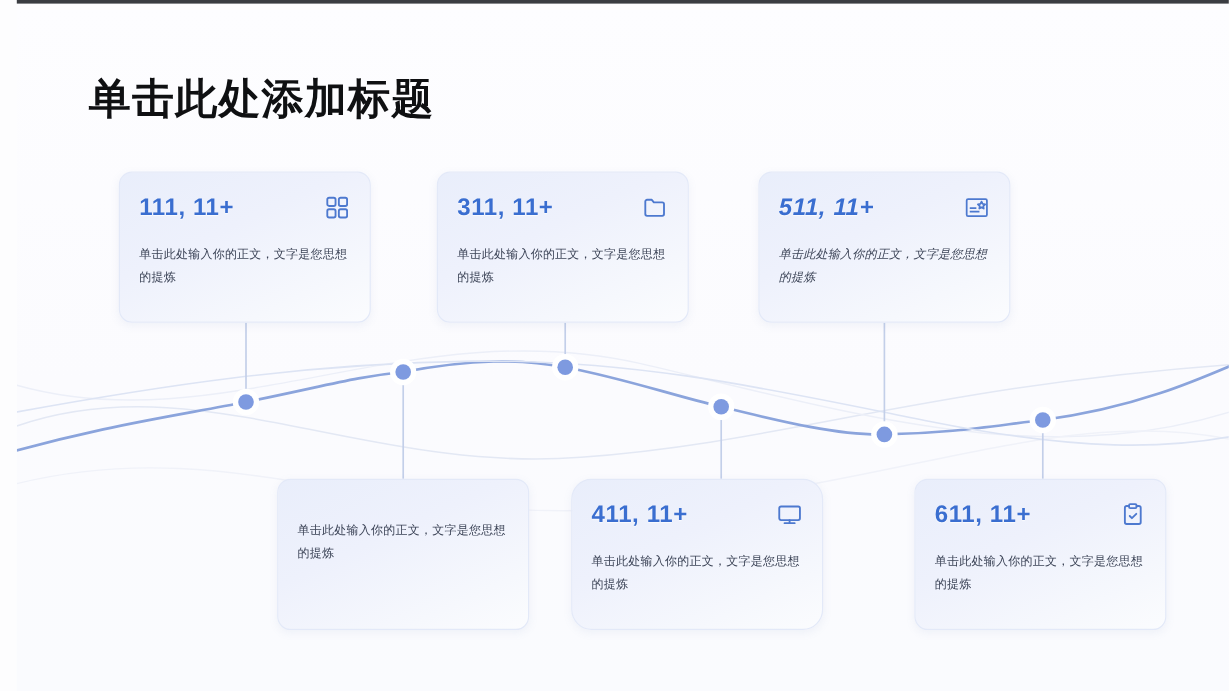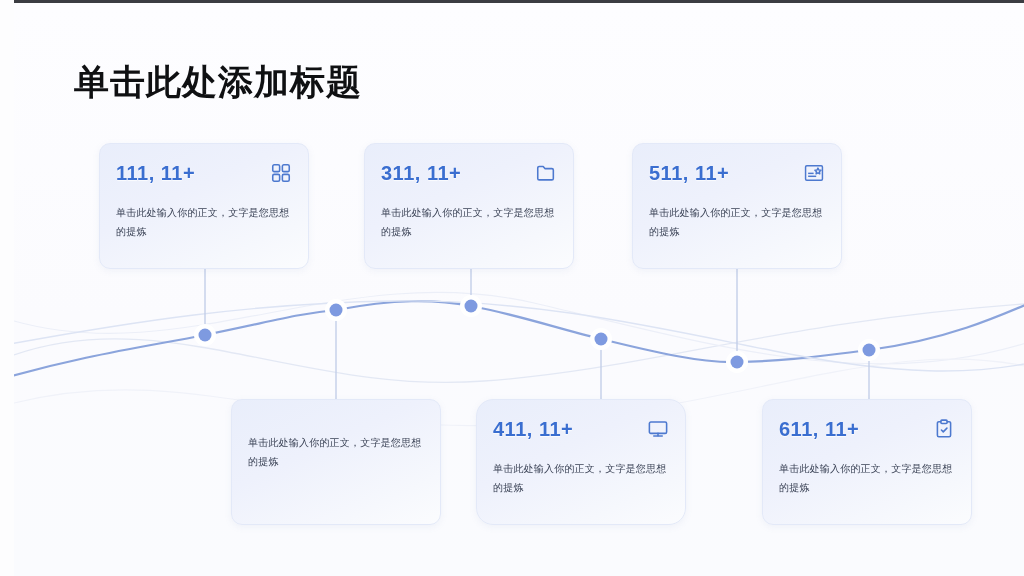--- a/index.html
+++ b/index.html
@@ -139,21 +139,21 @@
       <span class="card-num">311, 11+</span>
       <span class="card-icon">
         <svg viewBox="0 0 24 24" fill="none" stroke="currentColor" stroke-width="1.7" stroke-linejoin="round">
           <path d="M3 6.5a1.6 1.6 0 0 1 1.6-1.6h4.3l1.9 2.3h7.6a1.6 1.6 0 0 1 1.6 1.6v9.1a1.6 1.6 0 0 1-1.6 1.6H4.6A1.6 1.6 0 0 1 3 17.9z"></path>
         </svg>
       </span>
     </div>
     <div class="card-body">单击此处输入你的正文，文字是您思想的提炼</div>
   </div>
 
-  <div class="card" style="left:618px;top:140px;">
+  <div class="card" style="left:618px;top:140px;font-style:italic;">
     <div class="card-head">
       <span class="card-num">511, 11+</span>
       <span class="card-icon">
         <svg viewBox="0 0 24 24" fill="none" stroke="currentColor" stroke-width="1.6" stroke-linejoin="round">
           <rect x="2.8" y="4.2" width="18.4" height="15.6" rx="1.3"></rect>
           <path d="M16.3 6.6l1 2.1 2.3.3-1.7 1.6.4 2.3-2-1.1-2 1.1.4-2.3-1.7-1.6 2.3-.3z"></path>
           <line x1="5.6" y1="12.4" x2="11.6" y2="12.4"></line>
           <line x1="5.6" y1="15.6" x2="14.4" y2="15.6"></line>
         </svg>
       </span>

